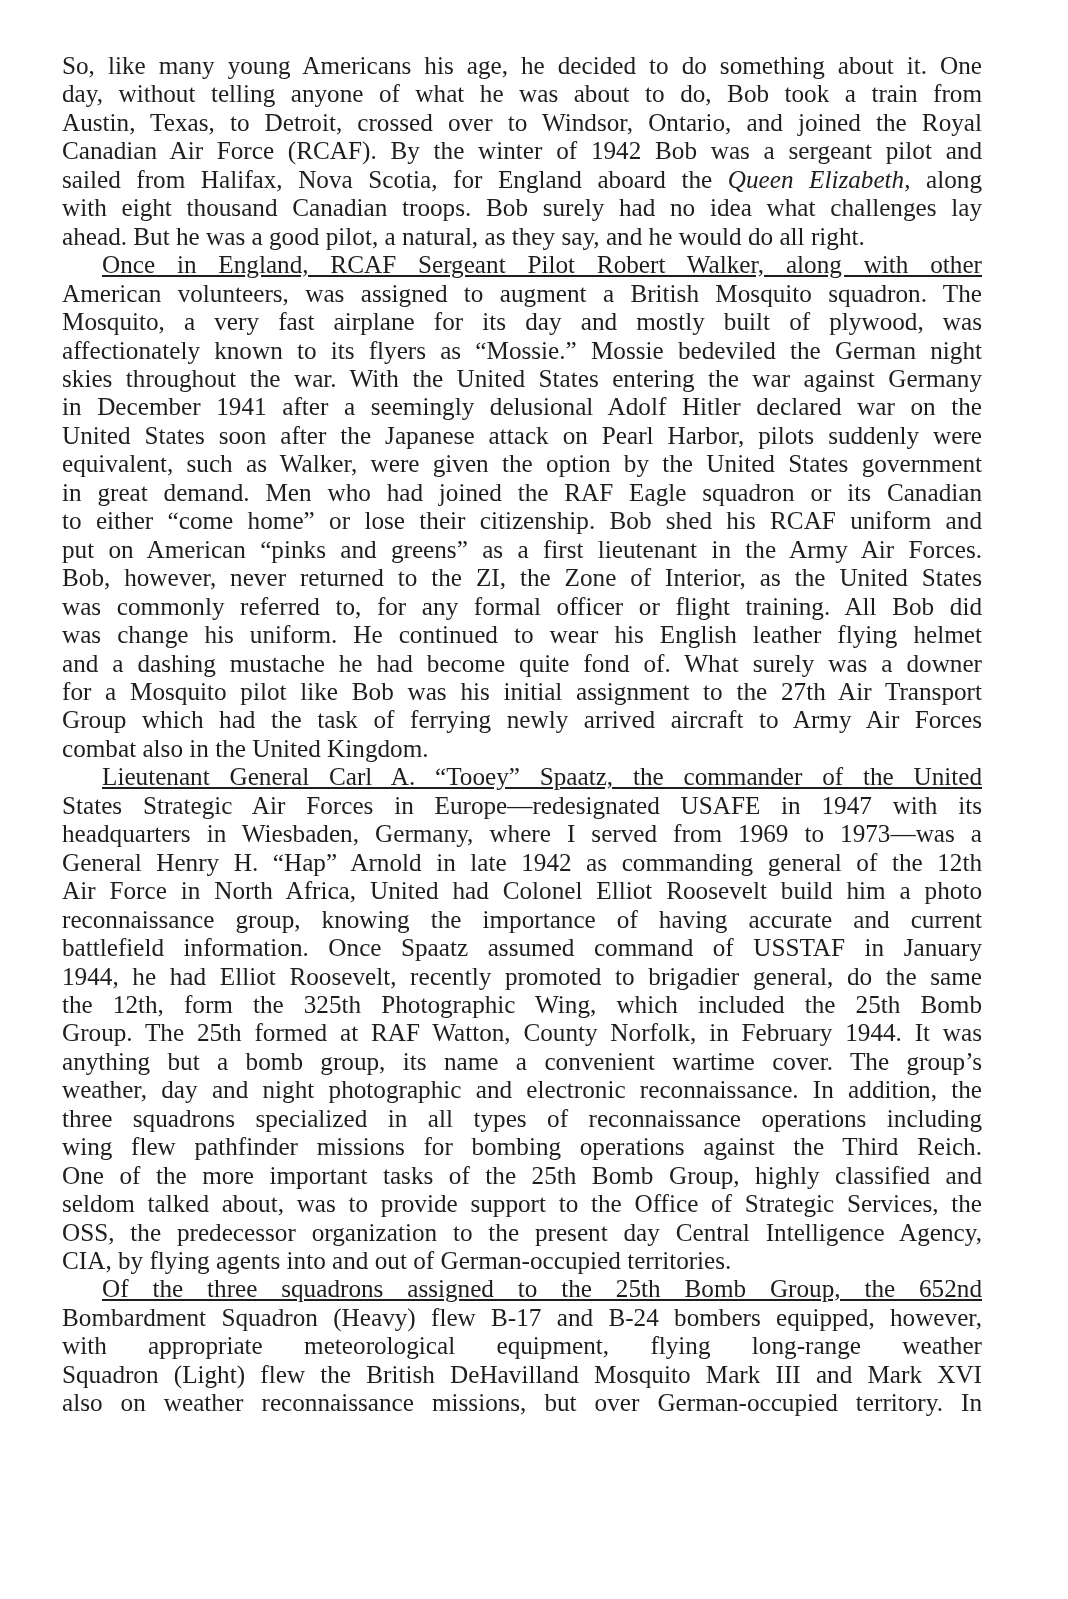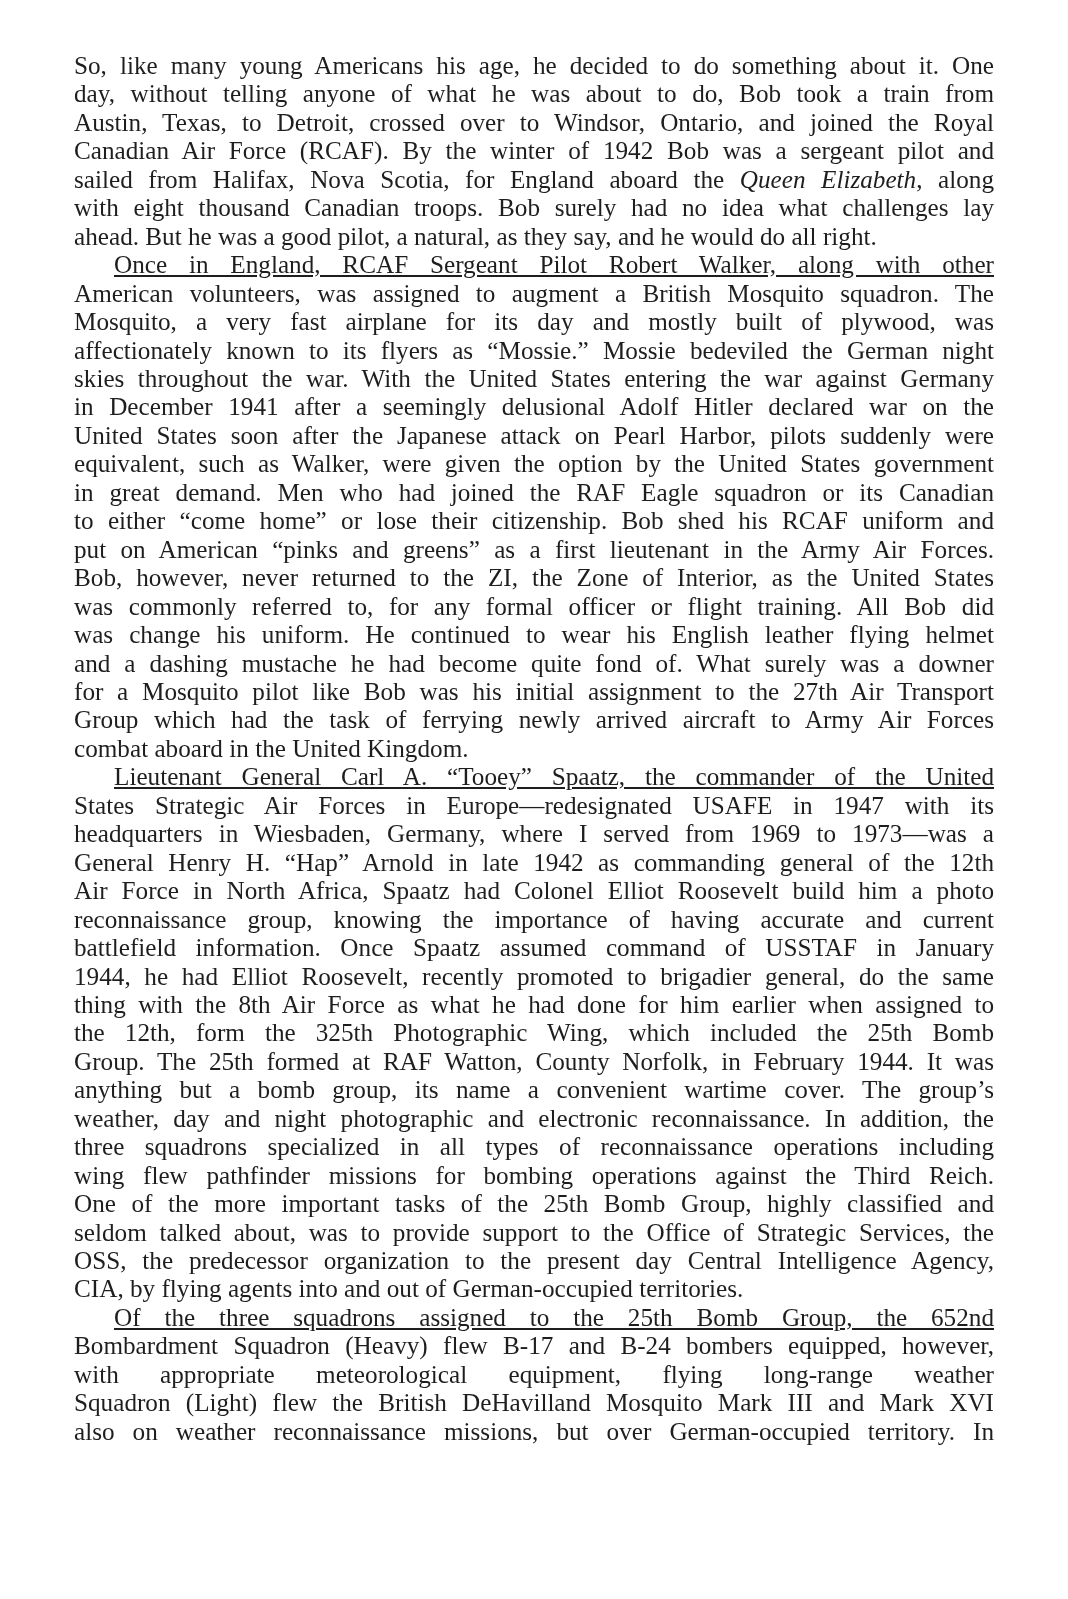--- a/index.html
+++ b/index.html
@@ -8,21 +8,21 @@
       background: #ffffff;
     }
     body {
       width: 1068px;
       height: 1599px;
       overflow: hidden;
       position: relative;
     }
     .page {
       position: absolute;
-      left: 74px;
+      left: 62px;
       top: 52px;
       width: 920px;
       font-family: "Liberation Serif", "DejaVu Serif", serif;
       font-size: 25.2px;
       line-height: 28.45px;
       color: #1e1e1e;
       text-align: justify;
       hyphens: none;
     }
     .para {
@@ -68,33 +68,32 @@
     <span class="line">equivalent, such as Walker, were given the option by the United States government</span>
     <span class="line">in great demand. Men who had joined the RAF Eagle squadron or its Canadian</span>
     <span class="line">to either “come home” or lose their citizenship. Bob shed his RCAF uniform and</span>
     <span class="line">put on American “pinks and greens” as a first lieutenant in the Army Air Forces.</span>
     <span class="line">Bob, however, never returned to the ZI, the Zone of Interior, as the United States</span>
     <span class="line">was commonly referred to, for any formal officer or flight training. All Bob did</span>
     <span class="line">was change his uniform. He continued to wear his English leather flying helmet</span>
     <span class="line">and a dashing mustache he had become quite fond of. What surely was a downer</span>
     <span class="line">for a Mosquito pilot like Bob was his initial assignment to the 27th Air Transport</span>
     <span class="line">Group which had the task of ferrying newly arrived aircraft to Army Air Forces</span>
-    <span class="line last">combat aboard in the United Kingdom.</span>
+    <span class="line last">combat also in the United Kingdom.</span>
   </p>
 
   <p class="para">
     <span class="line first">Lieutenant General Carl A. “Tooey” Spaatz, the commander of the United</span>
     <span class="line">States Strategic Air Forces in Europe—redesignated USAFE in 1947 with its</span>
     <span class="line">headquarters in Wiesbaden, Germany, where I served from 1969 to 1973—was a</span>
     <span class="line">General Henry H. “Hap” Arnold in late 1942 as commanding general of the 12th</span>
-    <span class="line">Air Force in North Africa, Spaatz had Colonel Elliot Roosevelt build him a photo</span>
+    <span class="line">Air Force in North Africa, United had Colonel Elliot Roosevelt build him a photo</span>
     <span class="line">reconnaissance group, knowing the importance of having accurate and current</span>
     <span class="line">battlefield information. Once Spaatz assumed command of USSTAF in January</span>
     <span class="line">1944, he had Elliot Roosevelt, recently promoted to brigadier general, do the same</span>
-    <span class="line">thing with the 8th Air Force as what he had done for him earlier when assigned to</span>
     <span class="line">the 12th, form the 325th Photographic Wing, which included the 25th Bomb</span>
     <span class="line">Group. The 25th formed at RAF Watton, County Norfolk, in February 1944. It was</span>
     <span class="line">anything but a bomb group, its name a convenient wartime cover. The group’s</span>
     <span class="line">weather, day and night photographic and electronic reconnaissance. In addition, the</span>
     <span class="line">three squadrons specialized in all types of reconnaissance operations including</span>
     <span class="line">wing flew pathfinder missions for bombing operations against the Third Reich.</span>
     <span class="line">One of the more important tasks of the 25th Bomb Group, highly classified and</span>
     <span class="line">seldom talked about, was to provide support to the Office of Strategic Services, the</span>
     <span class="line">OSS, the predecessor organization to the present day Central Intelligence Agency,</span>
     <span class="line last">CIA, by flying agents into and out of German-occupied territories.</span>

